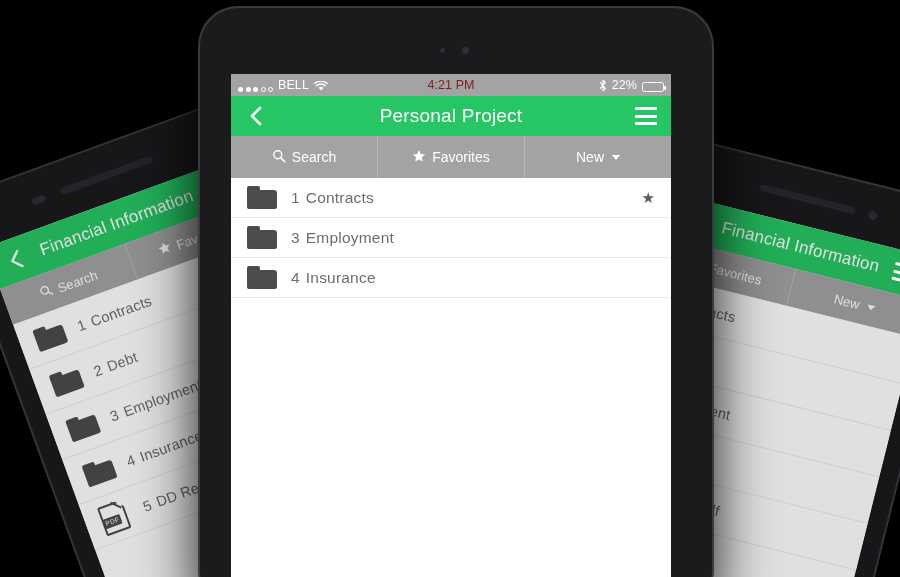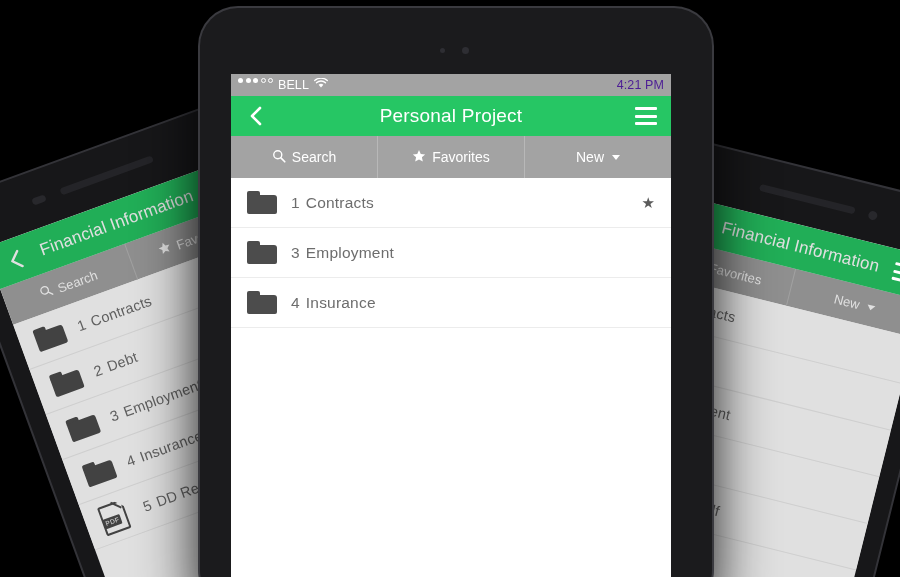--- a/index.html
+++ b/index.html
@@ -54,30 +54,30 @@
     display: flex;
     align-items: center;
     padding: 0 7px;
     color: #ffffff;
     font-size: 12.5px;
     letter-spacing: 0.1px;
     box-sizing: border-box;
   }
   .sb-left, .sb-right {
     display: flex;
-    align-items: flex-start;
+    align-items: flex-end;
     flex: 1 1 0;
     gap: 5px;
   }
   .sb-right { justify-content: flex-end; }
   .sb-center {
     flex: 0 0 auto;
     font-size: 12.5px;
     font-weight: normal;
-    color: #4c1d95;
+    color: #7f1d1d;
   }
   .dots { display: flex; align-items: center; gap: 2.5px; }
   .dot {
     width: 5px; height: 5px; border-radius: 50%;
     background: #ffffff;
   }
   .dot.hollow {
     background: transparent;
     border: 1px solid #ffffff;
     box-sizing: border-box;
@@ -168,21 +168,21 @@
     width: 0; height: 0;
     border-left: 4px solid transparent;
     border-right: 4px solid transparent;
     border-top: 5px solid #ffffff;
     margin-left: 2px;
   }
 
   
   .list { background: #ffffff; }
   .row {
-    height: 50px;
+    height: 40px;
     display: flex;
     align-items: center;
     padding: 0 16px;
     border-bottom: 1px solid #ececec;
     box-sizing: border-box;
   }
   .row-icon {
     width: 38px;
     flex: 0 0 38px;
     display: flex;
@@ -443,20 +443,32 @@
           <span class="carrier">BELL</span>
           <span style="display:inline-flex;">
             <svg width="14" height="11" viewBox="0 0 16 12" aria-hidden="true">
               <path d="M8 10.6 L5.3 7.5 a4.2 4.2 0 0 1 5.4 0 Z" fill="#ffffff"></path>
               <path d="M2.8 5.2 a7.6 7.6 0 0 1 10.4 0" fill="none" stroke="#ffffff" stroke-width="1.5" stroke-linecap="round"></path>
               <path d="M0.8 2.6 a10.8 10.8 0 0 1 14.4 0" fill="none" stroke="#ffffff" stroke-width="1.5" stroke-linecap="round"></path>
             </svg>
           </span>
         </div>
         <div class="sb-center">4:21 PM</div>
+        <div class="sb-right">
+          <span style="display:inline-flex;">
+            <svg width="8" height="13" viewBox="0 0 8 14" aria-hidden="true">
+              <path d="M1 3.6 L6.6 10.4 L4 12.6 V1.4 L6.6 3.6 L1 10.4" fill="none" stroke="#ffffff" stroke-width="1.2" stroke-linejoin="round" stroke-linecap="round"></path>
+            </svg>
+          </span>
+          <span>22%</span>
+          <span class="battery-shell">
+            <span class="battery-fill" id="battery-fill" style="width:22%"></span>
+            <span class="battery-tip"></span>
+          </span>
+        </div>
       </div>
 
       <div class="navbar">
         <div class="nav-back">
           <svg width="22" height="30" viewBox="0 0 22 30" aria-hidden="true">
             <polyline points="15,7 7,15 15,23" fill="none" stroke="#ffffff" stroke-width="2.6" stroke-linecap="round" stroke-linejoin="round"></polyline>
           </svg>
         </div>
         <div class="nav-title">Personal Project</div>
         <div class="nav-menu">

